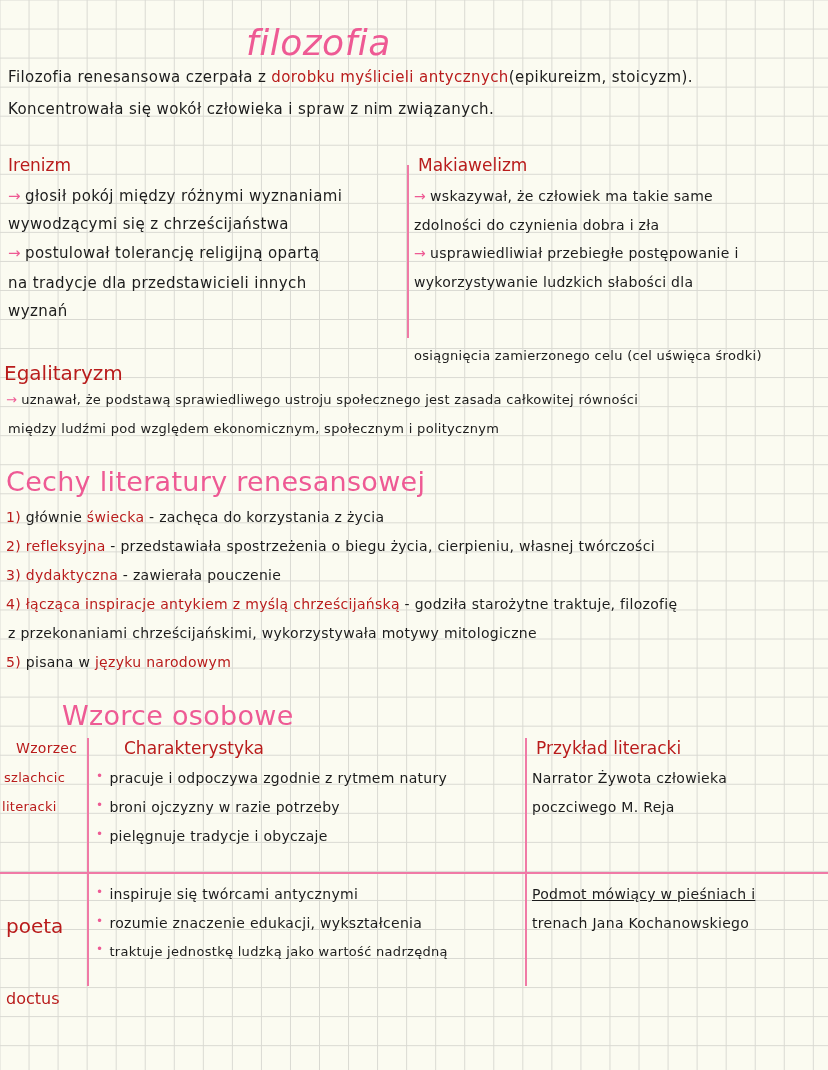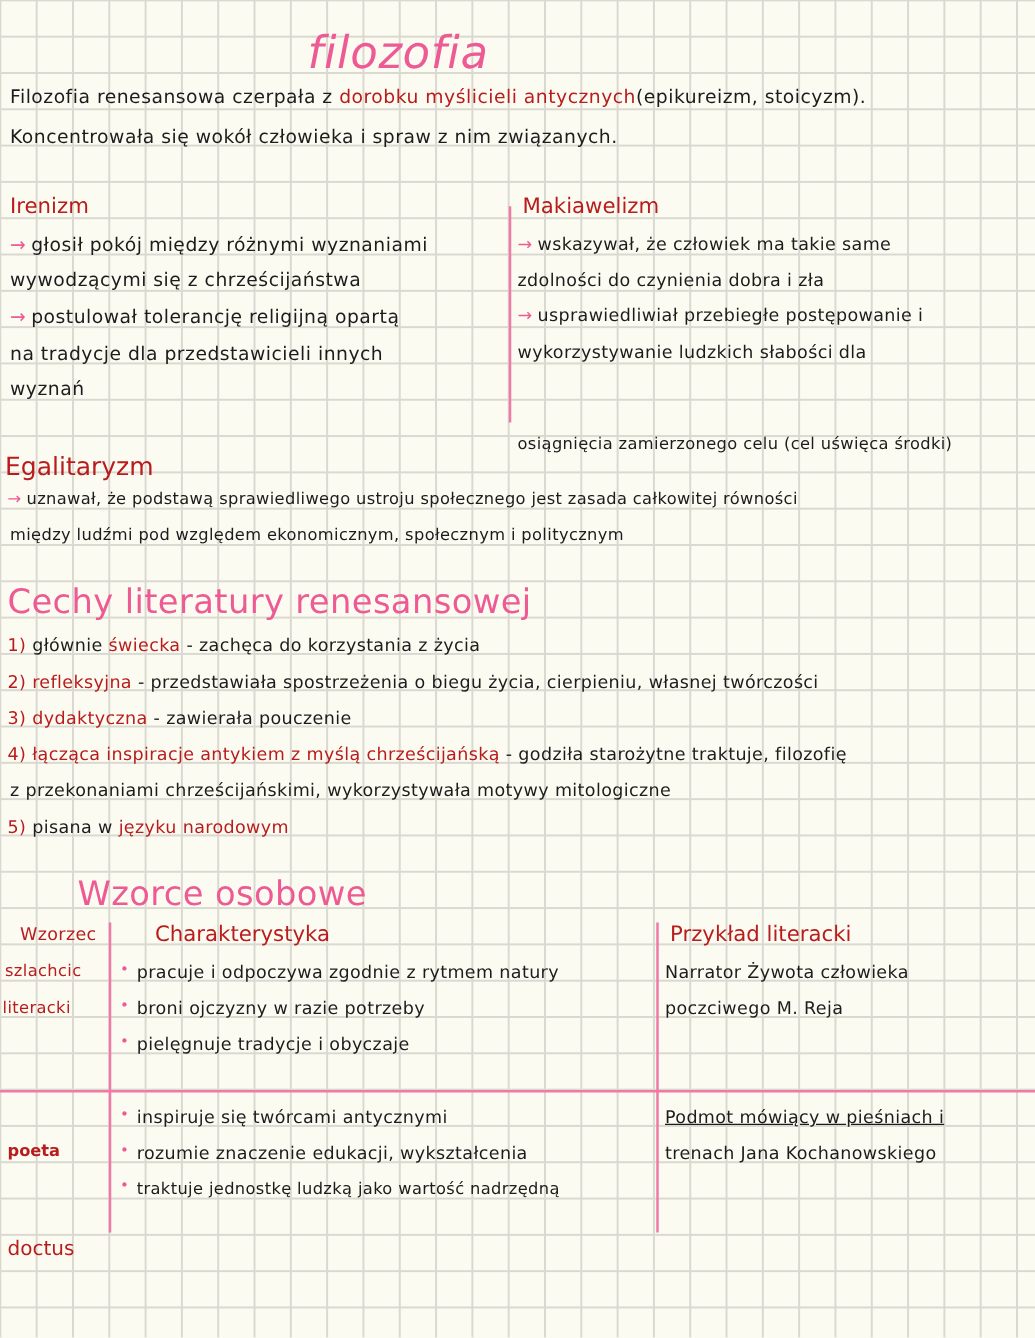--- a/index.html
+++ b/index.html
@@ -76,19 +76,19 @@
 <div class="abs h3 pinkl" style="left:536px; top:738px;">Przykład literacki</div>
 
 <div class="abs ts pinkl" style="left:4px; top:770px; font-size:13px;">szlachcic</div>
 <div class="abs ts pinkl" style="left:2px; top:799px; font-size:13px;">literacki</div>
 <div class="abs ts" style="left:96px; top:770px;"><span class="dot">•</span><span>pracuje i odpoczywa zgodnie z rytmem natury</span></div>
 <div class="abs ts" style="left:96px; top:799px;"><span class="dot">•</span><span>broni ojczyzny w razie potrzeby</span></div>
 <div class="abs ts" style="left:96px; top:828px;"><span class="dot">•</span><span>pielęgnuje tradycje i obyczaje</span></div>
 <div class="abs ts" style="left:532px; top:770px;">Narrator Żywota człowieka</div>
 <div class="abs ts" style="left:532px; top:799px;">poczciwego M. Reja</div>
 
-<div class="abs h3 pinkl" style="left:6px; top:914px; font-size:13px;font-weight:bold;">poeta</div>
+<div class="abs h3 pinkl" style="left:6px; top:914px; font-size:20px;">poeta</div>
 <div class="abs h3 pinkl" style="left:6px; top:989px; font-size:16px;">doctus</div>
 <div class="abs ts" style="left:96px; top:886px;"><span class="dot">•</span><span>inspiruje się twórcami antycznymi</span></div>
 <div class="abs ts" style="left:96px; top:915px;"><span class="dot">•</span><span>rozumie znaczenie edukacji, wykształcenia</span></div>
 <div class="abs ts" style="left:96px; top:944px; font-size:13px;"><span class="dot">•</span><span>traktuje jednostkę ludzką jako wartość nadrzędną</span></div>
 <div class="abs ts" style="left:532px; top:886px;text-decoration:underline;">Podmot mówiący w pieśniach i</div>
 <div class="abs ts" style="left:532px; top:915px;">trenach Jana Kochanowskiego</div>
 
 </body></html>

